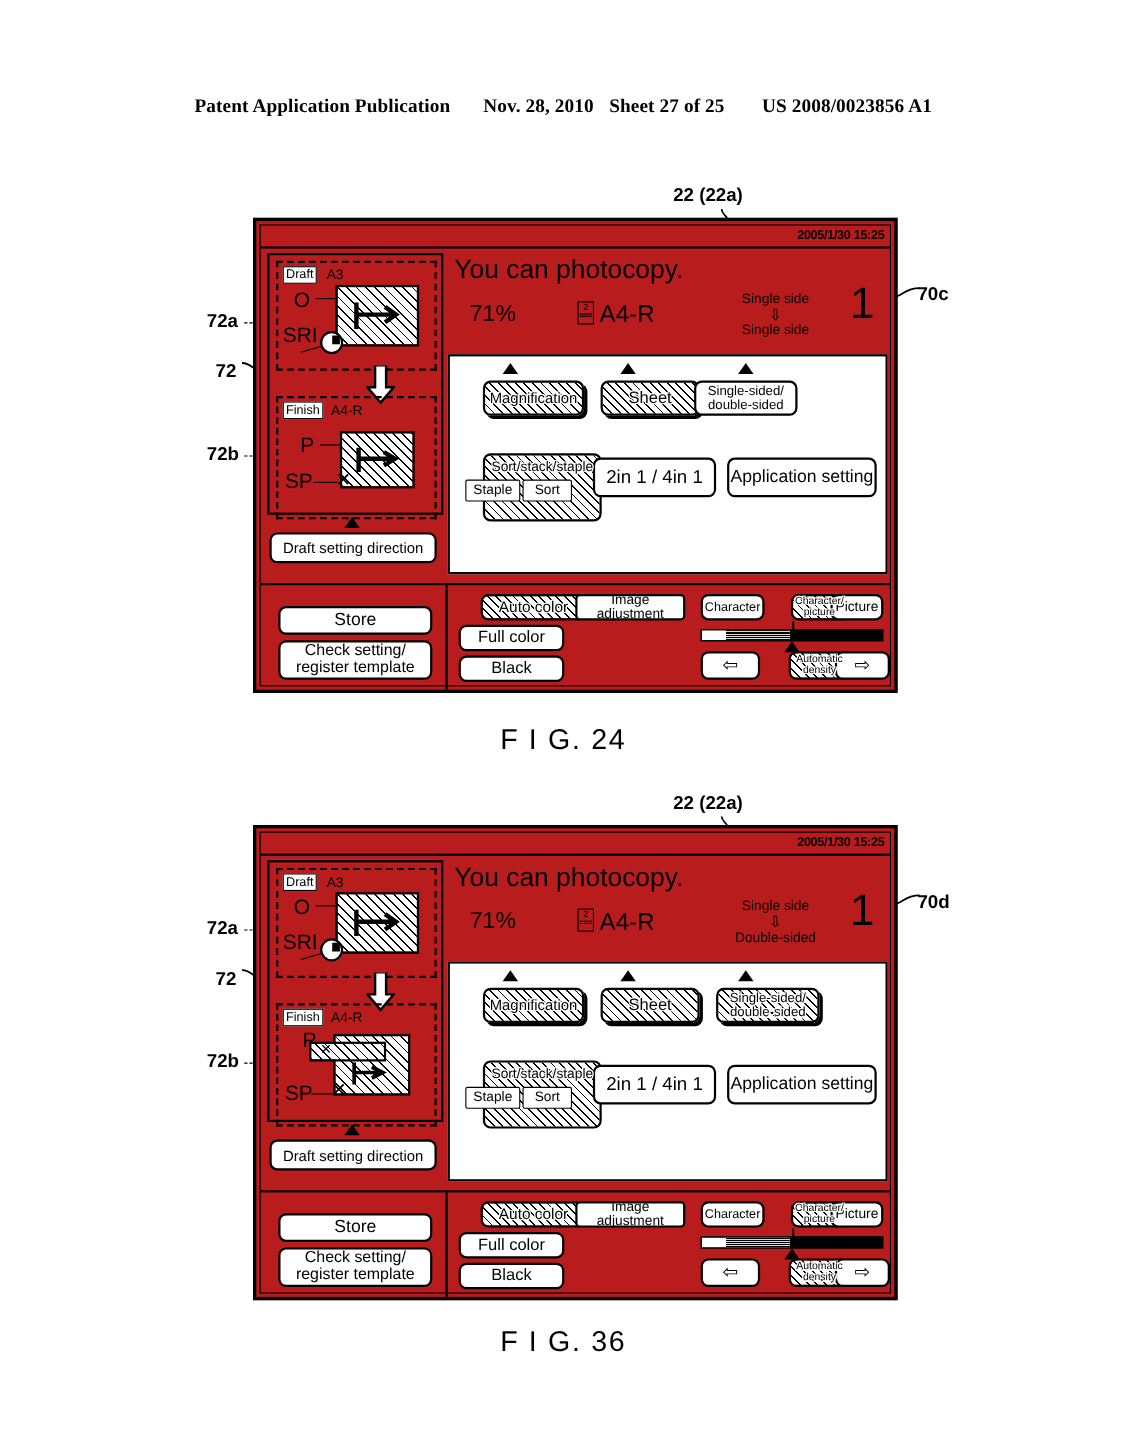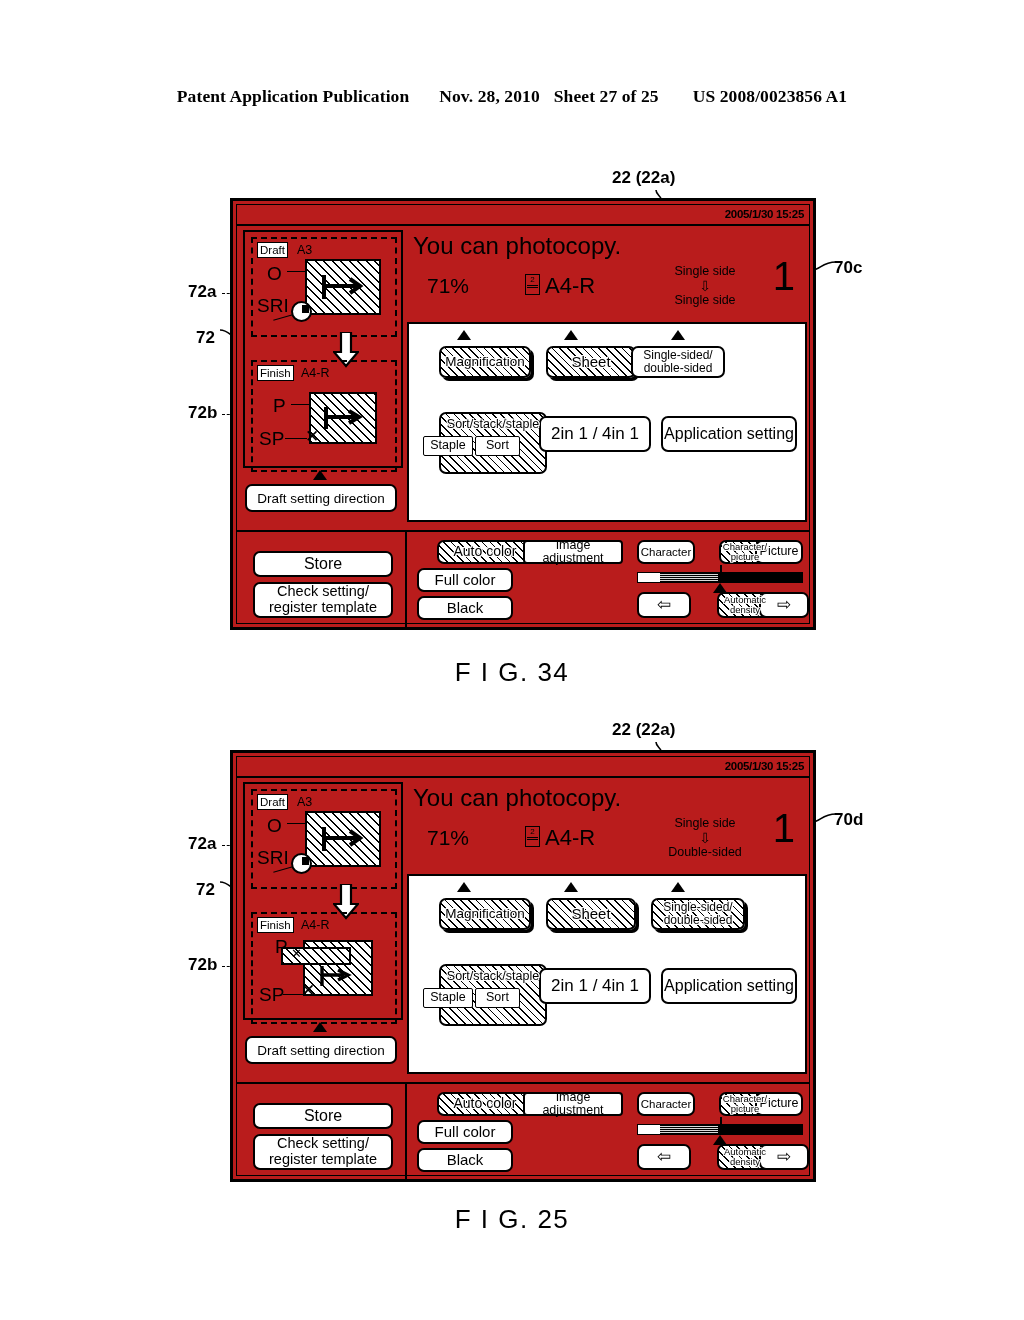--- a/index.html
+++ b/index.html
@@ -507,21 +507,21 @@
         <div class="up-tri" style="left:476px; top:51px;"></div>
 
         <div class="btn" style="left:400px; top:60px; width:54px; height:26px; font-size:17px;"><span>⇦</span></div>
         <div class="btn hatch" style="left:460px; top:60px; width:56px; height:26px; font-size:9.5px;"><span>Automatic
 density</span></div>
         <div class="btn" style="left:522px; top:60px; width:50px; height:26px; font-size:17px;"><span>⇨</span></div>
       </div>
     </div>
   </div>
 
-  <div class="fig-caption" id="cap24">F I G. 34</div>
+  <div class="fig-caption" id="cap24">F I G. 24</div>
 </div>
 
 <div class="figure" id="fig25">
 
   <div class="lead lead-top" style="left:612px; top:8px;">22 (22a)</div>
   <svg style="position:absolute;left:650px;top:30px;" width="24" height="16">
     <path d="M6 0 C 6 6, 14 6, 12 16" stroke="#000" stroke-width="1.6" fill="none"></path>
   </svg>
 
   <div class="lead" style="left:834px; top:98px;">70d</div>
@@ -658,14 +658,14 @@
         <div class="up-tri" style="left:476px; top:51px;"></div>
 
         <div class="btn" style="left:400px; top:60px; width:54px; height:26px; font-size:17px;"><span>⇦</span></div>
         <div class="btn hatch" style="left:460px; top:60px; width:56px; height:26px; font-size:9.5px;"><span>Automatic
 density</span></div>
         <div class="btn" style="left:522px; top:60px; width:50px; height:26px; font-size:17px;"><span>⇨</span></div>
       </div>
     </div>
   </div>
 
-  <div class="fig-caption" id="cap25">F I G. 25</div>
+  <div class="fig-caption" id="cap25">F I G. 36</div>
 </div>
 
 </body></html>

